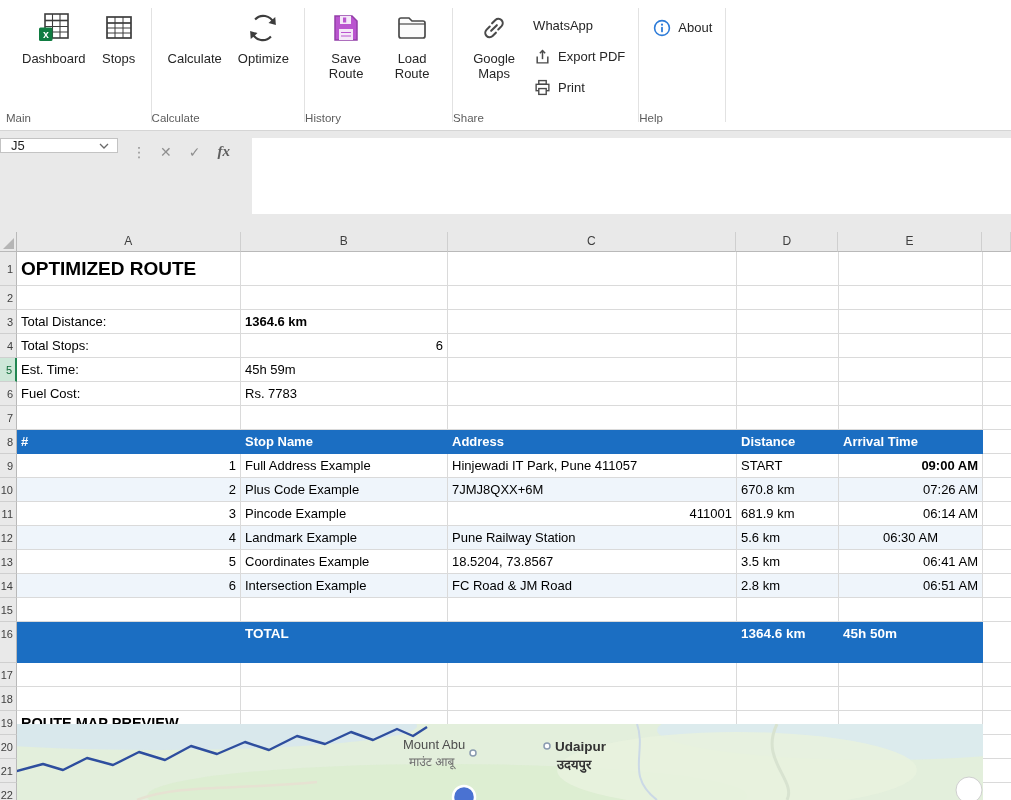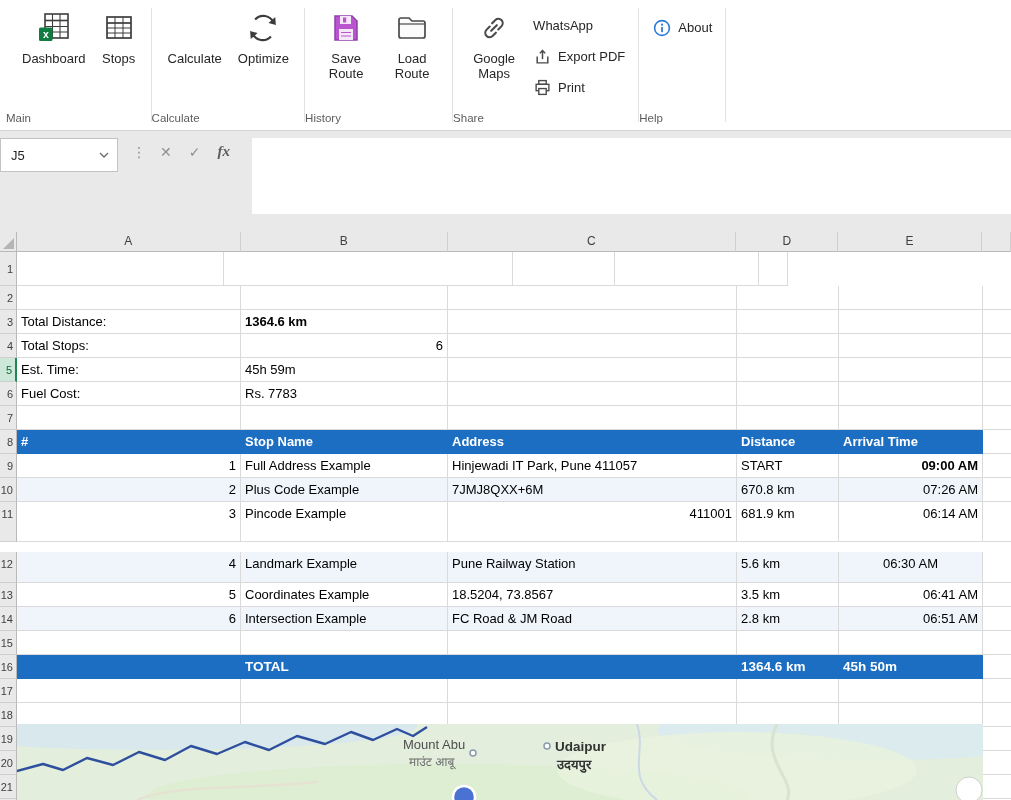--- a/index.html
+++ b/index.html
@@ -20,21 +20,21 @@
   .rbtn .ricon { height:38px; display:flex; align-items:center; justify-content:center; }
   .rlabel { text-align:center; line-height:1.15; white-space:pre-line; }
   .rlabel.two { width:50px; }
   .smallcol { display:flex; flex-direction:column; margin-top:8px; align-items:flex-start; }
   .rsmall { display:flex; align-items:center; gap:7px; height:31px; background:none; border:none; font-family:inherit; font-size:13px; color:#262626; padding:0 6px; cursor:pointer; }
   .rsmall .sicon { width:18px; display:flex; justify-content:center; }
   .helpcol { margin-top:10px; }
 
   
   .fbar { position:relative; height:101px; background:#E9E9E9; }
-  .namebox { position:absolute; left:0; top:7px; width:118px; height:34px; background:#fff; border:1px solid #C3C3C3; display:flex; align-items:center; padding:0 8px 0 10px; font-size:13px; color:#1f1f1f; cursor:pointer; }
+  .namebox { position:absolute; left:0; top:7px; width:118px; height:15px; background:#fff; border:1px solid #C3C3C3; display:flex; align-items:center; padding:0 8px 0 10px; font-size:13px; color:#1f1f1f; cursor:pointer; }
   .namebox .nb-text { flex:1; }
   .fbtns { position:absolute; left:124px; top:7px; height:27px; display:flex; align-items:center; gap:13px; padding:0 8px; }
   .fdots { color:#8F8F8F; font-size:14px; letter-spacing:-1px; }
   .fxbtn { background:none; border:none; cursor:pointer; font-family:inherit; color:#8F8F8F; font-size:14px; padding:0 2px; }
   .fxbtn.insert { color:#5f5f5f; font-size:15px; font-family:"Liberation Serif", serif; font-style:italic; font-weight:bold; }
   .finput { position:absolute; left:252px; top:7px; right:0; height:76px; background:#fff; font-size:13px; padding:4px 8px; outline:none; }
 
   
   .grid { position:absolute; top:232px; left:0; width:1011px; bottom:0; overflow:hidden; background:#fff; }
   .colheads { display:flex; height:20px; }
@@ -237,20 +237,21 @@
   <div class="chcell" style="width: 224px;">A</div>
       <div class="chcell" style="width: 207px;">B</div>
       <div class="chcell" style="width: 289px;">C</div>
       <div class="chcell" style="width: 102px;">D</div>
       <div class="chcell" style="width: 144px;">E</div>
       <div class="chcell" style="width: 29px;"></div>
     </div>
   <div id="rows">
       <div class="grow" style="height: 34px;">
         <div class="rowhead" style="line-height: 34px;">1</div>
+        <div class="cell title" style="width: 224px; flex: 0 0 224px; line-height: 34px;">OPTIMIZED ROUTE</div>
         <div class="cell" style="width: 207px; flex: 0 0 207px; line-height: 34px;"></div>
         <div class="cell" style="width: 289px; flex: 0 0 289px; line-height: 34px;"></div>
         <div class="cell" style="width: 102px; flex: 0 0 102px; line-height: 34px;"></div>
         <div class="cell" style="width: 144px; flex: 0 0 144px; line-height: 34px;"></div>
         <div class="cell" style="width: 29px; flex: 0 0 29px; line-height: 34px;"></div>
       </div>
       <div class="grow" style="height: 24px;">
         <div class="rowhead" style="line-height: 24px;">2</div>
         <div class="cell" style="width: 224px; flex: 0 0 224px; line-height: 24px;"></div>
         <div class="cell" style="width: 207px; flex: 0 0 207px; line-height: 24px;"></div>
@@ -324,30 +325,30 @@
       </div>
       <div class="grow" style="height: 24px;">
         <div class="rowhead" style="line-height: 24px;">10</div>
         <div class="cell band r" style="width: 224px; flex: 0 0 224px; line-height: 24px;">2</div>
         <div class="cell band" style="width: 207px; flex: 0 0 207px; line-height: 24px;">Plus Code Example</div>
         <div class="cell band" style="width: 289px; flex: 0 0 289px; line-height: 24px;">7JMJ8QXX+6M</div>
         <div class="cell band" style="width: 102px; flex: 0 0 102px; line-height: 24px;">670.8 km</div>
         <div class="cell band r" style="width: 144px; flex: 0 0 144px; line-height: 24px;">07:26 AM</div>
         <div class="cell" style="width: 29px; flex: 0 0 29px; line-height: 24px;"></div>
       </div>
-      <div class="grow" style="height: 40px;">
+      <div class="grow" style="height: 24px;">
         <div class="rowhead" style="line-height: 24px;">11</div>
         <div class="cell r" style="width: 224px; flex: 0 0 224px; line-height: 24px;">3</div>
         <div class="cell" style="width: 207px; flex: 0 0 207px; line-height: 24px;">Pincode Example</div>
         <div class="cell r" style="width: 289px; flex: 0 0 289px; line-height: 24px;">411001</div>
         <div class="cell" style="width: 102px; flex: 0 0 102px; line-height: 24px;">681.9 km</div>
         <div class="cell r" style="width: 144px; flex: 0 0 144px; line-height: 24px;">06:14 AM</div>
         <div class="cell" style="width: 29px; flex: 0 0 29px; line-height: 24px;"></div>
       </div>
-      <div class="grow" style="height: 31px; margin-top: 10px;">
+      <div class="grow" style="height: 24px;">
         <div class="rowhead" style="line-height: 24px;">12</div>
         <div class="cell band r" style="width: 224px; flex: 0 0 224px; line-height: 24px;">4</div>
         <div class="cell band" style="width: 207px; flex: 0 0 207px; line-height: 24px;">Landmark Example</div>
         <div class="cell band" style="width: 289px; flex: 0 0 289px; line-height: 24px;">Pune Railway Station</div>
         <div class="cell band" style="width: 102px; flex: 0 0 102px; line-height: 24px;">5.6 km</div>
         <div class="cell band r" style="width: 144px; flex: 0 0 144px; line-height: 24px; text-align: center;">06:30 AM</div>
         <div class="cell" style="width: 29px; flex: 0 0 29px; line-height: 24px;"></div>
       </div>
       <div class="grow" style="height: 24px;">
         <div class="rowhead" style="line-height: 24px;">13</div>
@@ -369,21 +370,21 @@
       </div>
       <div class="grow" style="height: 24px;">
         <div class="rowhead" style="line-height: 24px;">15</div>
         <div class="cell" style="width: 224px; flex: 0 0 224px; line-height: 24px;"></div>
         <div class="cell" style="width: 207px; flex: 0 0 207px; line-height: 24px;"></div>
         <div class="cell" style="width: 289px; flex: 0 0 289px; line-height: 24px;"></div>
         <div class="cell" style="width: 102px; flex: 0 0 102px; line-height: 24px;"></div>
         <div class="cell" style="width: 144px; flex: 0 0 144px; line-height: 24px;"></div>
         <div class="cell" style="width: 29px; flex: 0 0 29px; line-height: 24px;"></div>
       </div>
-      <div class="grow" style="height: 24px;">
+      <div class="grow" style="height: 41px;">
         <div class="rowhead" style="line-height: 24px;">16</div>
         <div class="cell total" style="width: 224px; flex: 0 0 224px; line-height: 24px;"></div>
         <div class="cell total" style="width: 207px; flex: 0 0 207px; line-height: 24px;">TOTAL</div>
         <div class="cell total" style="width: 289px; flex: 0 0 289px; line-height: 24px;"></div>
         <div class="cell total" style="width: 102px; flex: 0 0 102px; line-height: 24px;">1364.6 km</div>
         <div class="cell total" style="width: 144px; flex: 0 0 144px; line-height: 24px;">45h 50m</div>
         <div class="cell" style="width: 29px; flex: 0 0 29px; line-height: 24px;"></div>
       </div>
       <div class="grow" style="height: 24px;">
         <div class="rowhead" style="line-height: 24px;">17</div>

